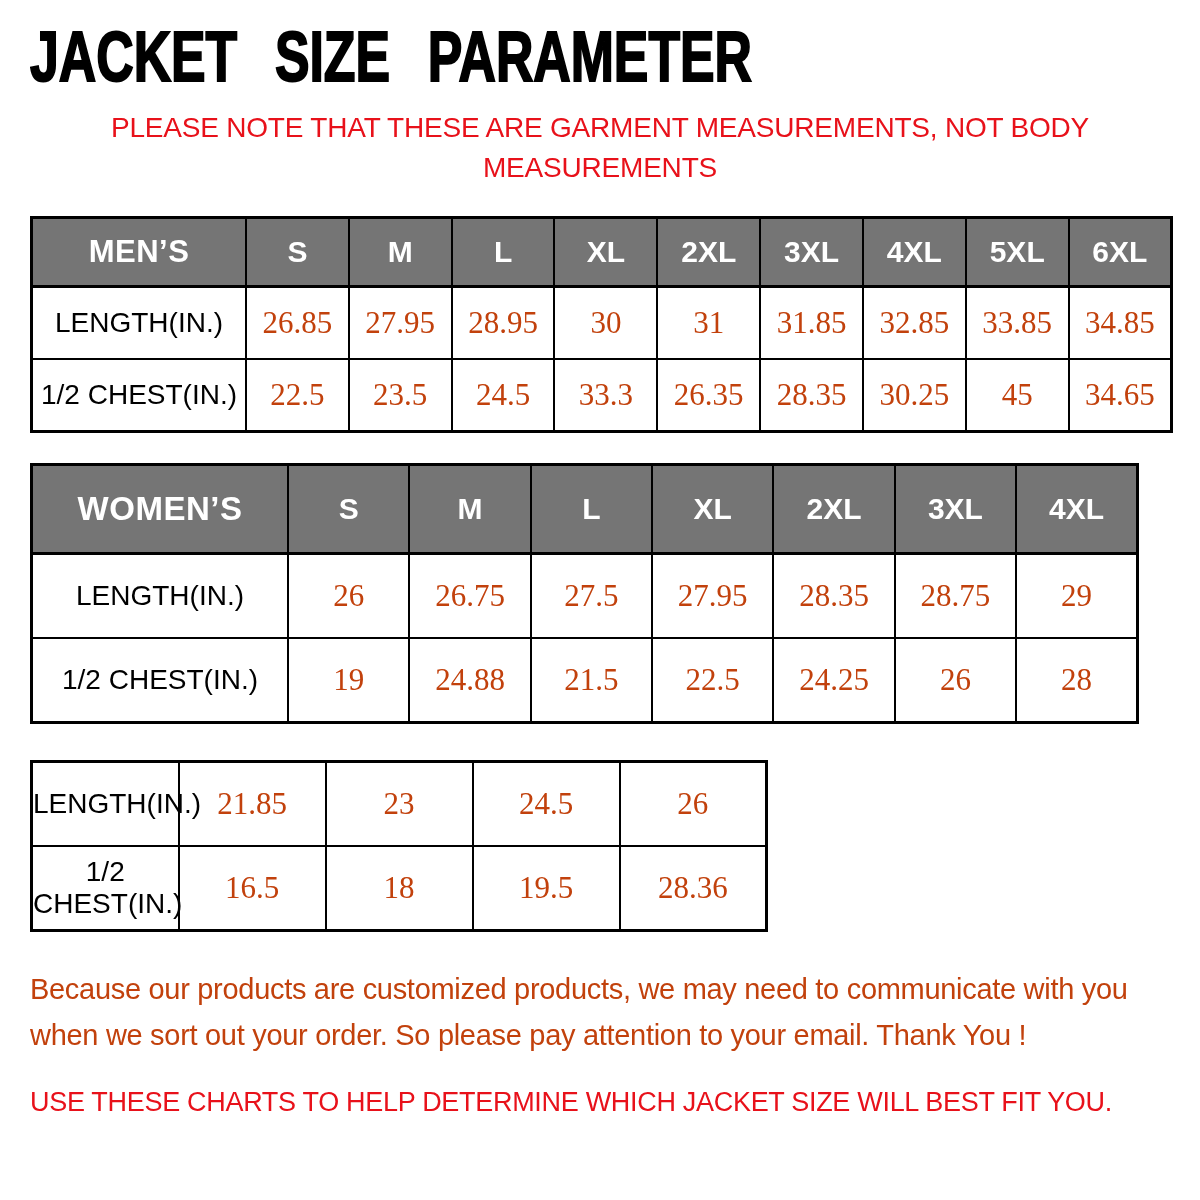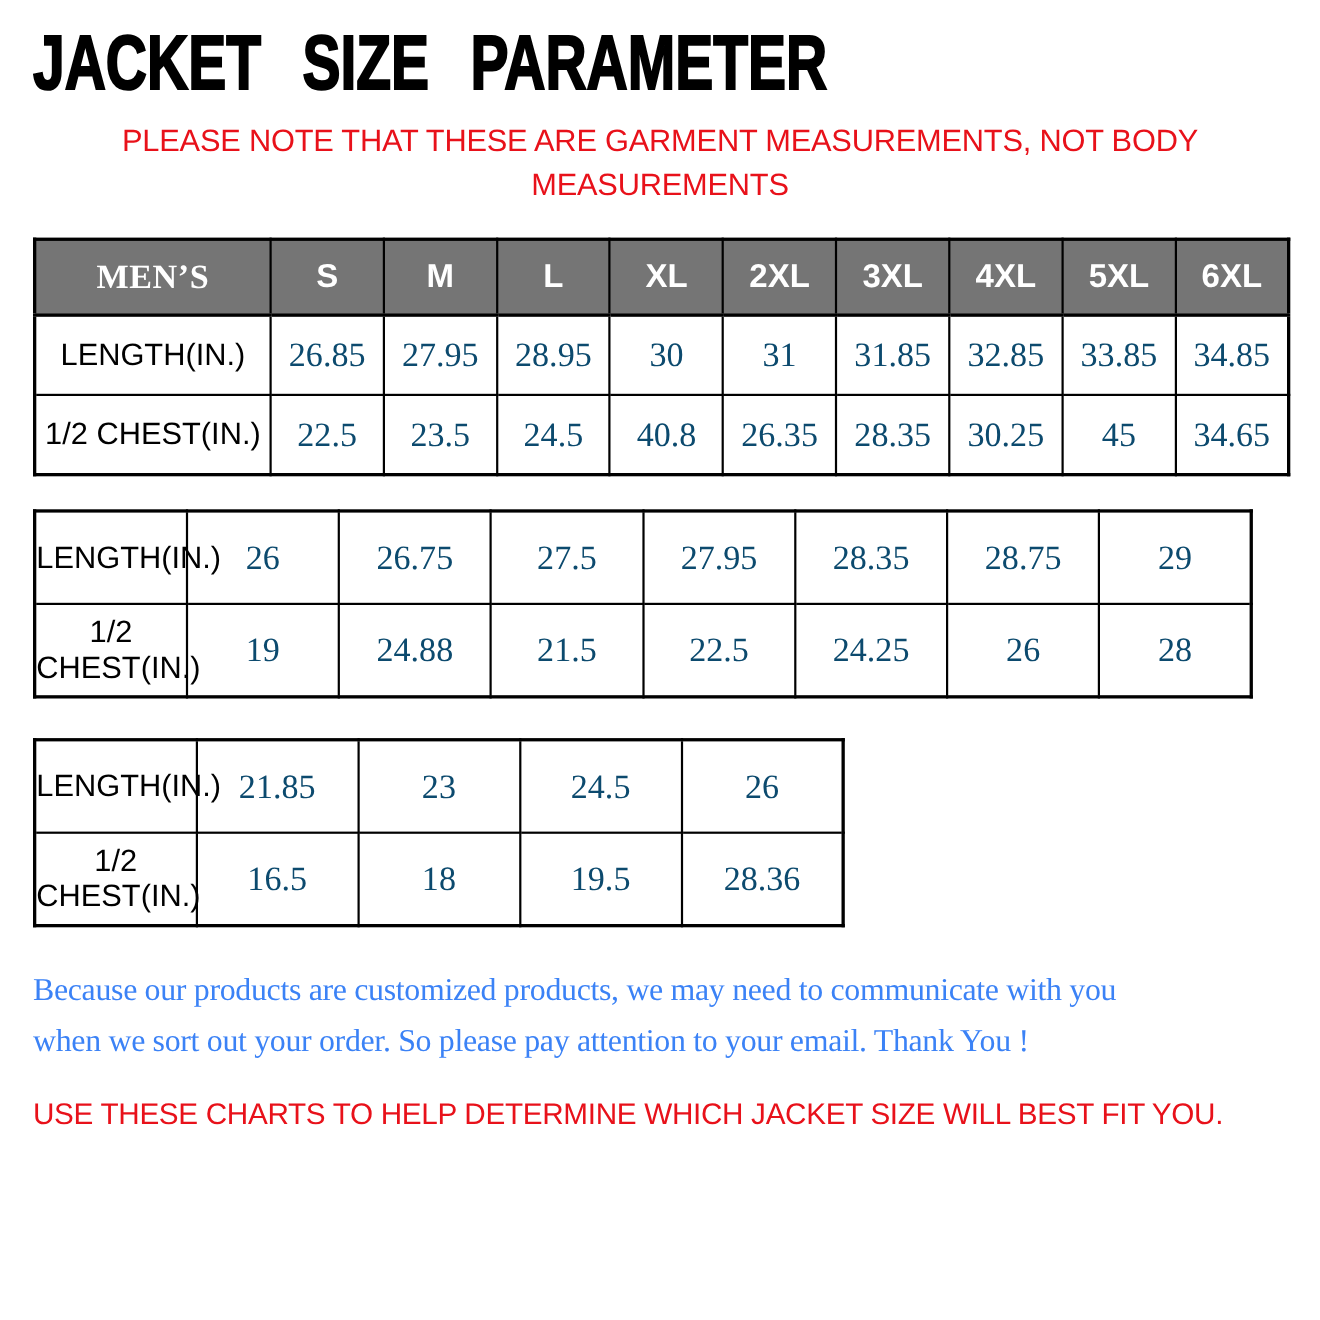--- a/index.html
+++ b/index.html
@@ -64,48 +64,47 @@
   .size-table th.rowlabel {
     font-weight: normal;
     font-size: 28px;
     color: #000;
     background: #fff;
     letter-spacing: 0px;
   }
   .size-table td {
     font-family: "Liberation Serif", serif;
     font-size: 31px;
-    color: #0c4a6e;
+    color: #c2410c;
     margin-left: 24px;
   }
   
   .table-0 { width: 1143px; margin-top: 28px; }
   .table-0 tr.head th { height: 66px; }
-  .table-0 tr.head th:first-child { width: 212px; font-family: Liberation Serif, serif; }
+  .table-0 tr.head th:first-child { width: 212px; }
   .table-0 td, .table-0 th.rowlabel { height: 70px; }
   
   .table-1 { width: 1109px; margin-top: 30px; }
   .table-1 tr.head th { height: 86px; }
   .table-1 tr.head th:first-child { width: 254px; }
   .table-1 td, .table-1 th.rowlabel { height: 82px; }
   .table-1 tr.head th.group { font-size: 33px; }
   
   .table-2 { width: 738px; margin-top: 36px; }
   .table-2 tr.head th { height: 84px; }
   .table-2 tr.head th:first-child { width: 254px; }
   .table-2 td, .table-2 th.rowlabel { height: 82px; }
   .footer-note {
     margin: 34px 0 0 0;
-    color: #3b82f6;
+    color: #c2410c;
     font-size: 29px;
     line-height: 46px;
     white-space: pre-line;
     letter-spacing: -0.3px;
     width: 1160px;
-    font-family: Liberation Serif, serif;
   }
   .footer-cta {
     margin: 26px 0 0 0;
     color: #e8111a;
     font-size: 27px;
     line-height: 36px;
     letter-spacing: -0.3px;
     white-space: nowrap;
   }
 </style>
@@ -141,31 +140,41 @@
             <td>31.85</td>
             <td>32.85</td>
             <td>33.85</td>
             <td>34.85</td>
           </tr>
           <tr>
             <th class="rowlabel">1/2 CHEST(IN.)</th>
             <td>22.5</td>
             <td>23.5</td>
             <td>24.5</td>
-            <td>40.8</td>
+            <td>33.3</td>
             <td>26.35</td>
             <td>28.35</td>
             <td>30.25</td>
             <td>45</td>
             <td>34.65</td>
           </tr>
         </tbody>
       </table>
       <table class="size-table table-1">
         <tbody>
+          <tr class="head">
+            <th class="group">WOMEN’S</th>
+            <th>S</th>
+            <th>M</th>
+            <th>L</th>
+            <th>XL</th>
+            <th>2XL</th>
+            <th>3XL</th>
+            <th>4XL</th>
+          </tr>
           <tr>
             <th class="rowlabel">LENGTH(IN.)</th>
             <td>26</td>
             <td>26.75</td>
             <td>27.5</td>
             <td>27.95</td>
             <td>28.35</td>
             <td>28.75</td>
             <td>29</td>
           </tr>

